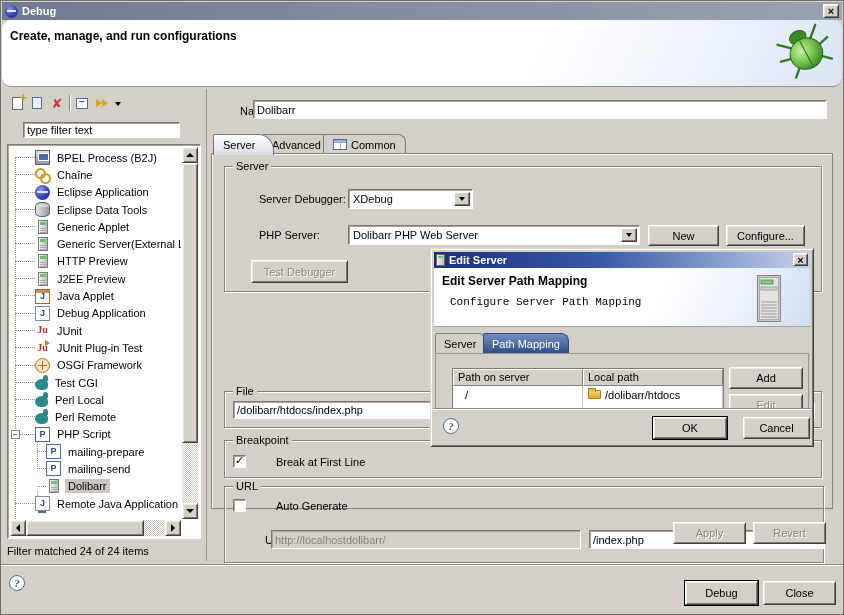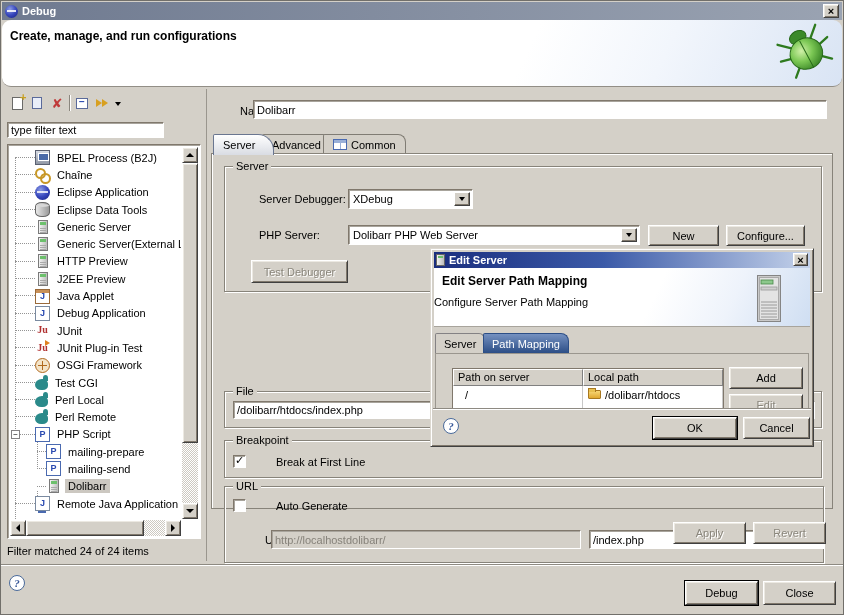--- a/index.html
+++ b/index.html
@@ -56,21 +56,21 @@
 .g-copy { width:10px; height:12px; background:#e8edf8; border:1px solid #5a6a9a; position:relative; }
 .g-copy::before { content:""; position:absolute; left:3px; top:-4px; width:10px; height:12px; background:#c8d4ee; border:1px solid #5a6a9a; z-index:-1; }
 .g-del { color:#c03a3a; font:bold 13px "DejaVu Sans",sans-serif; line-height:1; }
 .g-collapse { width:12px; height:11px; background:#fff; border:1px solid #5a6a9a; position:relative; }
 .g-collapse::after { content:"−"; position:absolute; left:2px; top:-3px; color:#2a4ab0; font:bold 10px "Liberation Sans",sans-serif; }
 .g-filter { position:relative; width:14px; height:12px; }
 .g-filter::before { content:""; position:absolute; left:1px; top:2px; border-left:6px solid #d8a020; border-top:4px solid transparent; border-bottom:4px solid transparent; }
 .g-filter::after { content:""; position:absolute; left:7px; top:2px; border-left:6px solid #d8a020; border-top:4px solid transparent; border-bottom:4px solid transparent; }
 .g-arrow { width:0; height:0; border-top:4px solid #000; border-left:3px solid transparent; border-right:3px solid transparent; margin-top:2px; }
 
-.filter-input { left:2px; top:33px; width:157px; height:16px; }
+.filter-input { left:18px; top:33px; width:157px; height:16px; }
 
 .treebox { position:absolute; left:2px; top:55px; width:194px; height:395px; background:#fff;
   border:1px solid; border-color:#80786c #ffffff #ffffff #80786c; box-shadow: inset 1px 1px 0 #a8a49c; }
 .tree-rows { position:absolute; left:2px; top:4px; right:19px; bottom:19px; overflow:hidden; }
 .trow { position:relative; display:flex; align-items:center; height:17.3px; padding-left:25px; white-space:nowrap; }
 .trow.lvl1 { padding-left:36px; }
 .trow::before { content:""; position:absolute; top:8px; left:5px; width:20px; border-top:1px dotted #949494; }
 .trow.lvl1::before { left:27px; width:9px; }
 .tlabel { padding:1px 3px; }
 .trow.sel .tlabel { background:#ccc8c1; }
@@ -157,21 +157,21 @@
 .modal { position:absolute; left:429px; top:247px; width:384px; height:199px; background:#d4d0c8;
   border:1px solid; border-color:#dcd8d0 #404040 #404040 #dcd8d0; box-shadow: inset 1px 1px 0 #fff, inset -1px -1px 0 #80786c; z-index:10; }
 .mtitle { position:absolute; left:3px; top:3px; right:3px; height:16px;
   background:linear-gradient(to right,#1a2e7e 0%,#3b5aa8 45%,#c4d2ea 100%); display:flex; align-items:center; padding:0 2px; }
 .mtitle .title { color:#fff; font-weight:bold; margin-left:4px; }
 .mini-server { width:9px; height:12px; background:linear-gradient(90deg,#f4f4f4,#bcbcbc); border:1px solid #666; position:relative; flex:none; }
 .mini-server::before { content:""; position:absolute; left:1px; right:1px; top:1px; height:2px; background:#6cc06c; }
 .mbanner { position:absolute; left:3px; top:19px; right:3px; height:59px;
   background:linear-gradient(115deg,#ffffff 58%,#eef3fb 78%,#cfdef2 100%); border-bottom:1px solid #a8a49c; }
 .mbanner .h1 { position:absolute; left:8px; top:6px; font-size:12px; font-weight:bold; }
-.mbanner .h2 { position:absolute; left:0; top:28px; }
+.mbanner .h2 { position:absolute; left:16px; top:28px;font-family:Liberation Mono, monospace; }
 .tower { position:absolute; right:28px; top:6px; }
 .dtab { position:absolute; top:84px; height:20px; background:#d4d0c8; border:1px solid #848284; border-bottom:none;
   border-radius:2px 6px 0 0; display:flex; align-items:center; padding:0 8px; }
 .dtab.active { background:linear-gradient(#7490c0,#2c4e86); color:#fff; border-color:#2c4e86; border-radius:2px 8px 0 0; z-index:2; }
 .dcontent { position:absolute; left:4px; top:104px; right:4px; bottom:37px; border:1px solid #9a968e; border-bottom:none; background:#d4d0c8; overflow:hidden; }
 .ptable { position:absolute; left:16px; top:14px; width:272px; height:46px; background:#fff;
   border:1px solid #80786c; overflow:hidden; }
 .prow { display:flex; height:17px; }
 .pth { background:#d4d0c8; border:1px solid; border-color:#ffffff #808080 #808080 #ffffff; padding:1px 4px; }
 .ptd { padding:1px 4px; border-right:1px solid #c8c8c8; display:flex; align-items:center; }
@@ -258,21 +258,21 @@
           <div class="trow lvl0">
             <span class="icn i-eclipse"></span>
             <span class="tlabel">Eclipse Application</span>
           </div>
           <div class="trow lvl0">
             <span class="icn i-db"></span>
             <span class="tlabel">Eclipse Data Tools</span>
           </div>
           <div class="trow lvl0">
             <span class="icn i-server"></span>
-            <span class="tlabel">Generic Server</span>
+            <span class="tlabel">Generic Applet</span>
           </div>
           <div class="trow lvl0">
             <span class="icn i-server"></span>
             <span class="tlabel">Generic Server(External La</span>
           </div>
           <div class="trow lvl0">
             <span class="icn i-server"></span>
             <span class="tlabel">HTTP Preview</span>
           </div>
           <div class="trow lvl0">
@@ -468,17 +468,17 @@
               <span class="ptd c1"></span>
               <span class="ptd c2"></span>
             </div>
           </div>
       </div>
       <button class="btn" style="left:293px;top:13px;width:74px;height:22px">Add</button>
       <button class="btn disabled" style="left:293px;top:40px;width:74px;height:22px">Edit</button>
     </div>
     <div class="dfooter">
       <span class="help-ico" style="left:10px;top:9px">?</span>
-      <button class="btn default" style="left:220px;top:8px;width:84px;height:22px">OK</button>
+      <button class="btn default" style="left:220px;top:8px;width:74px;height:22px">OK</button>
       <button class="btn" style="left:310px;top:8px;width:67px;height:22px">Cancel</button>
     </div>
   </div>
 </div>
 
 </body></html>

